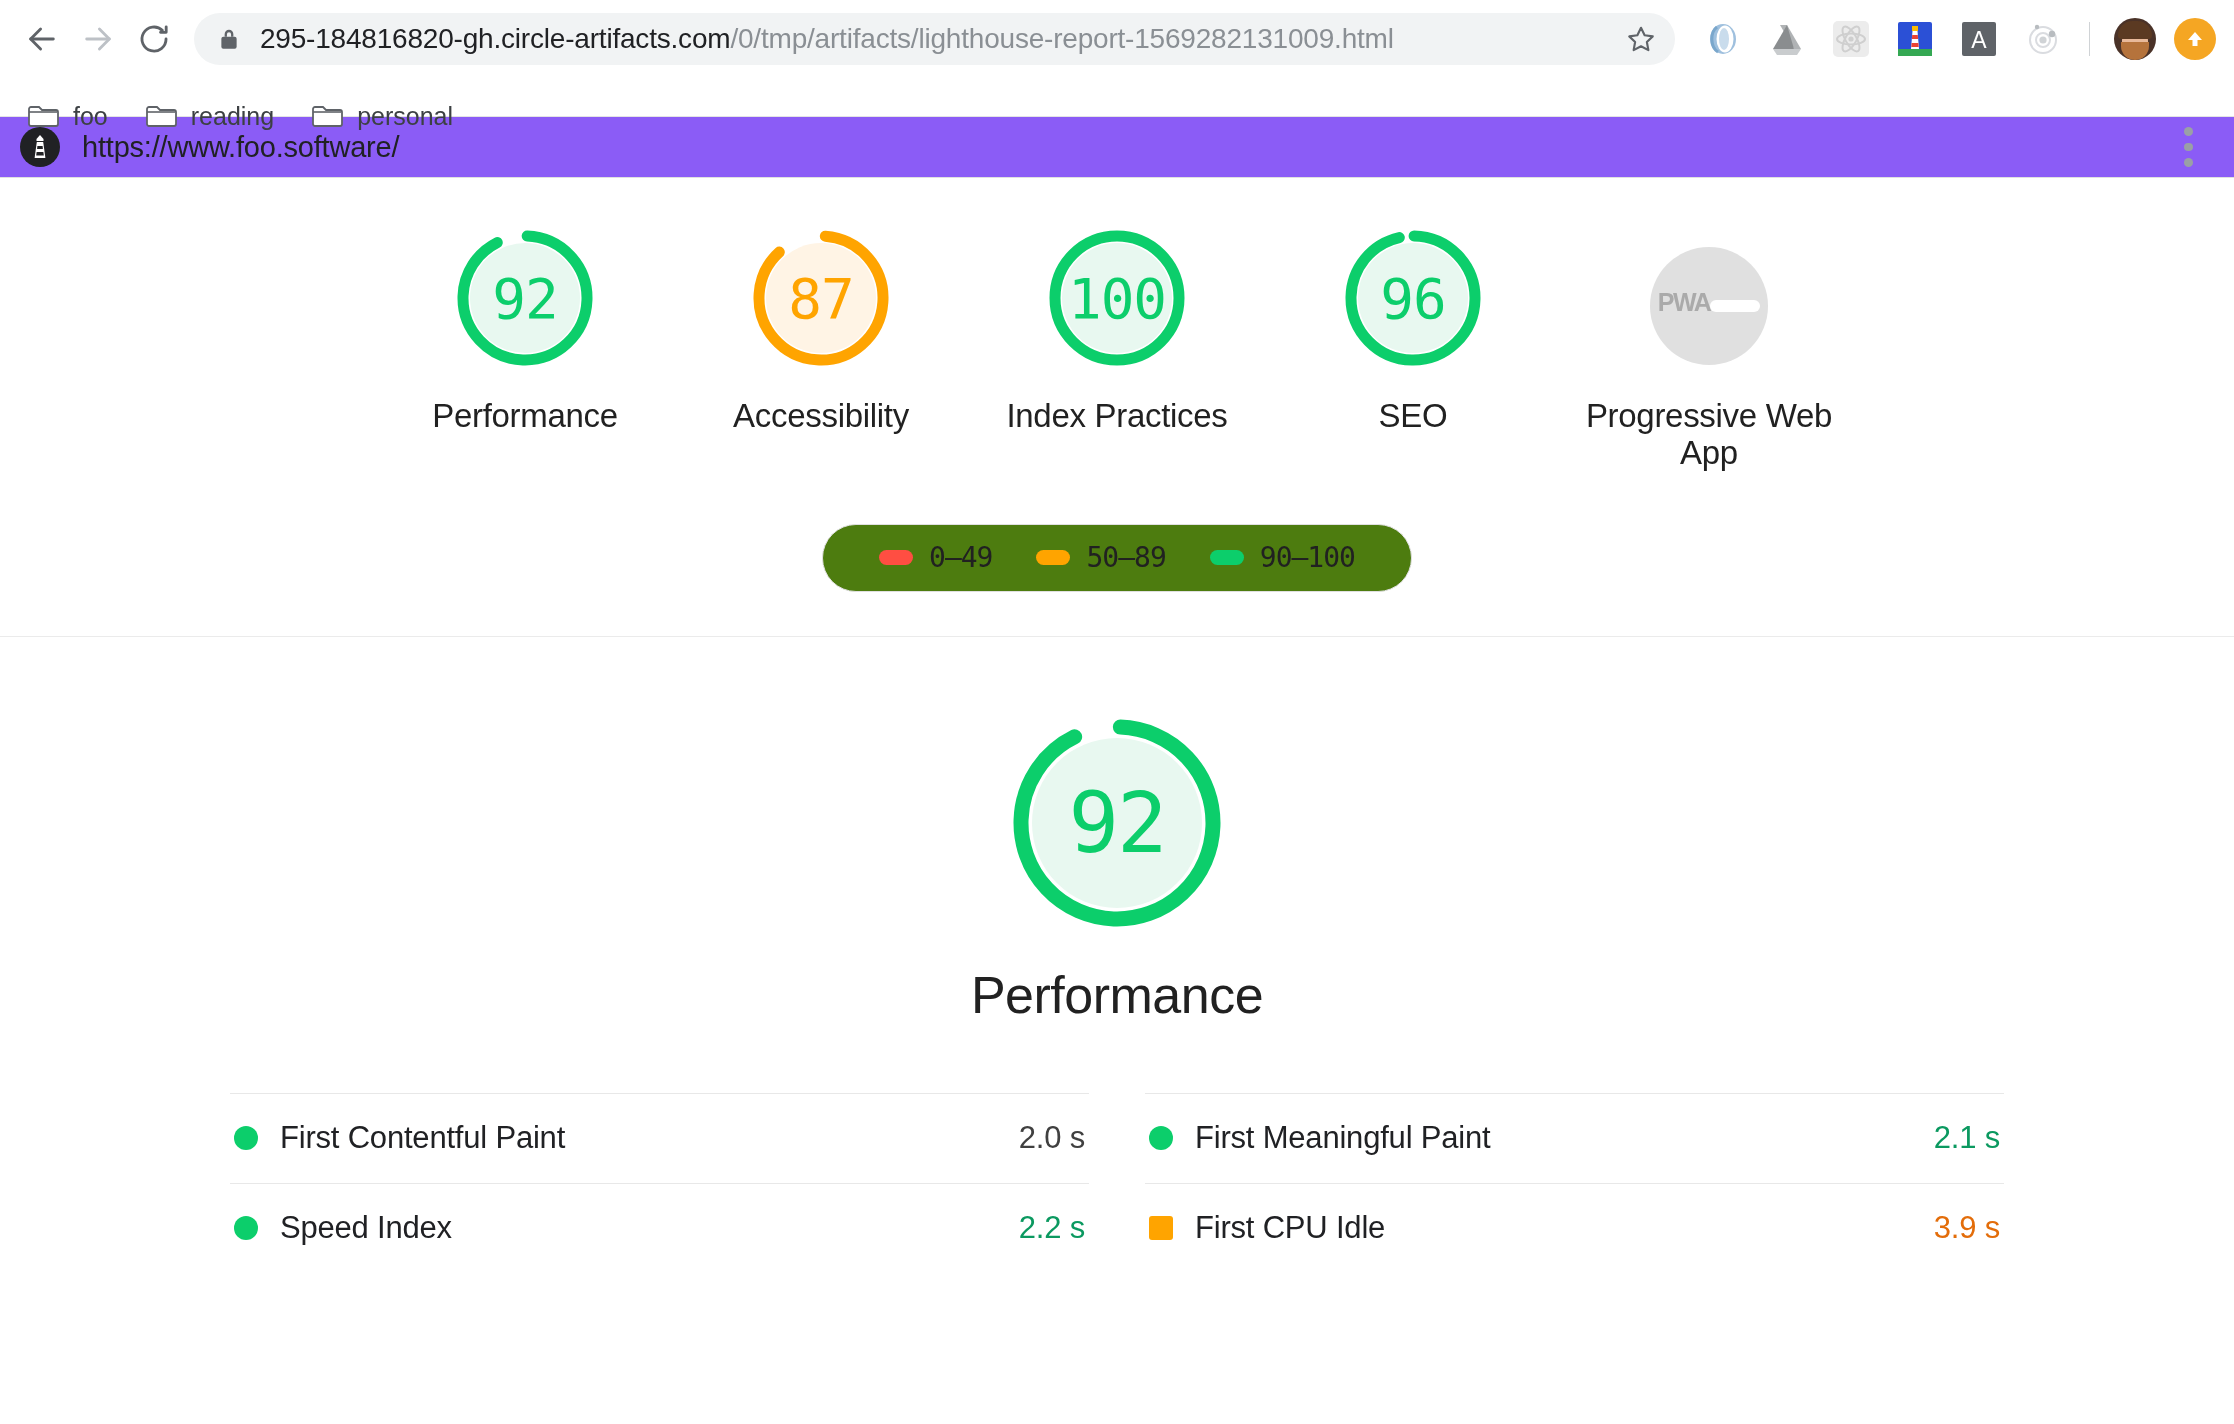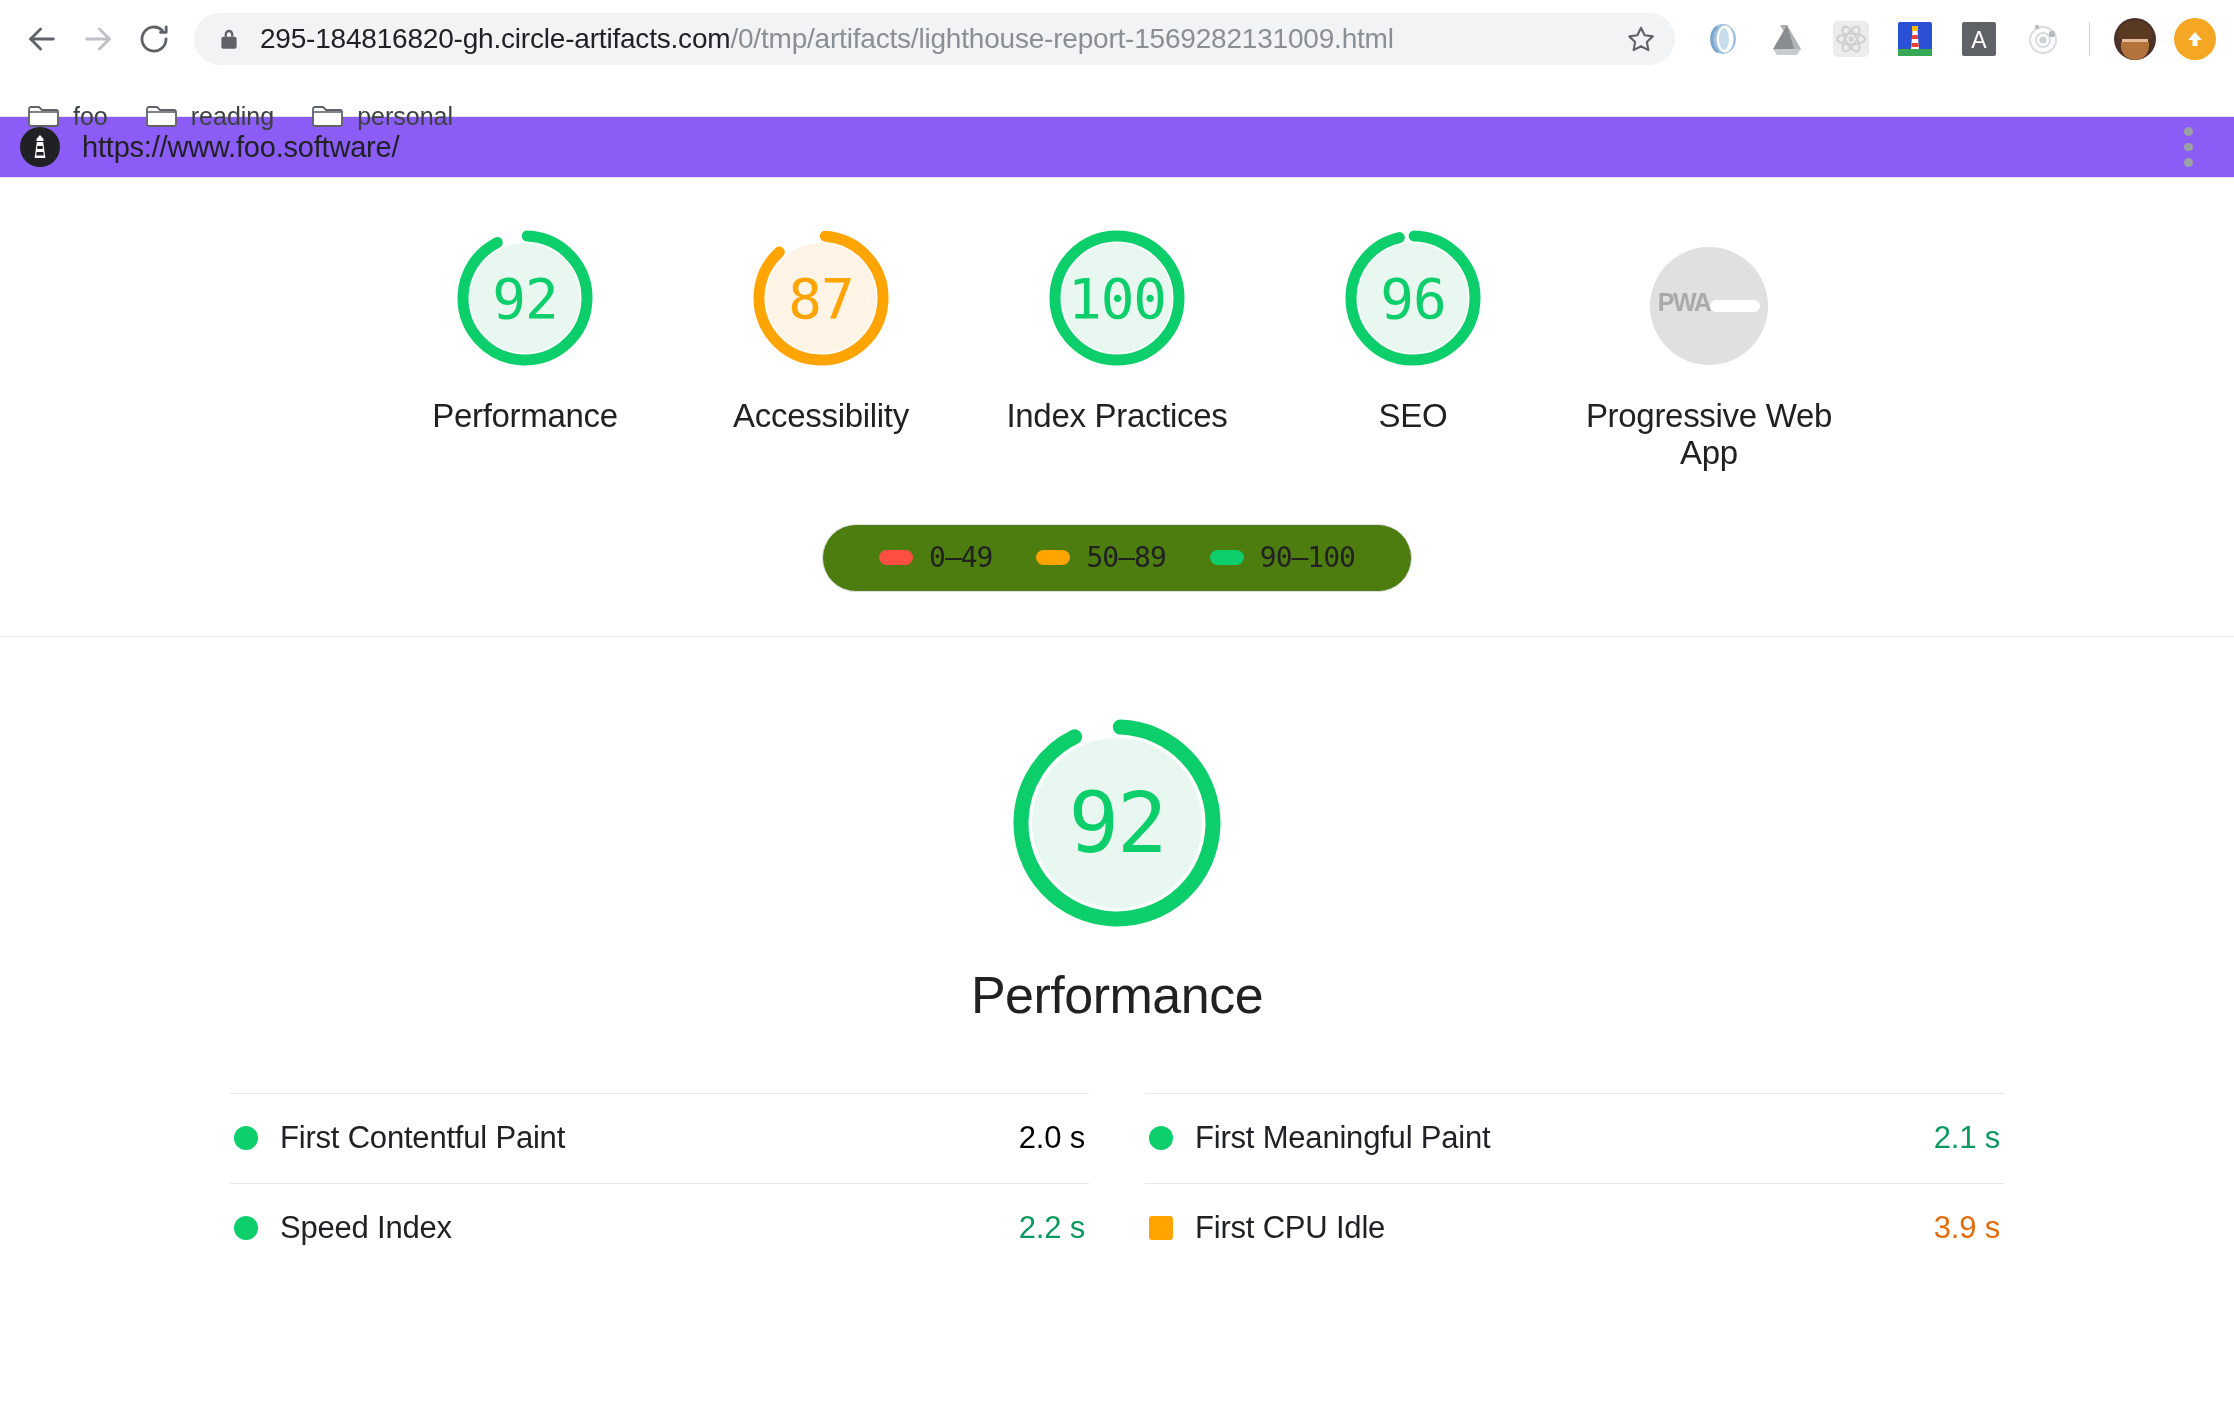--- a/index.html
+++ b/index.html
@@ -584,21 +584,21 @@
     <div class="big-gauge-label">Performance</div>
   </div>
 
   <div class="metrics-block">
 
     <div class="metrics-grid">
       <div class="metrics-col">
         <div class="metric-row">
           <span class="metric-bullet circle" style="background:#0cce6b"></span>
           <span class="metric-name">First Contentful Paint</span>
-          <span class="metric-value" style="color:#000000">2.0 s</span>
+          <span class="metric-value" style="color:#404040">2.0 s</span>
         </div>
         <div class="metric-row">
           <span class="metric-bullet circle" style="background:#0cce6b"></span>
           <span class="metric-name">Speed Index</span>
           <span class="metric-value" style="color:#0b9960">2.2 s</span>
         </div>
       </div>
 
       <div class="metrics-col">
         <div class="metric-row">

